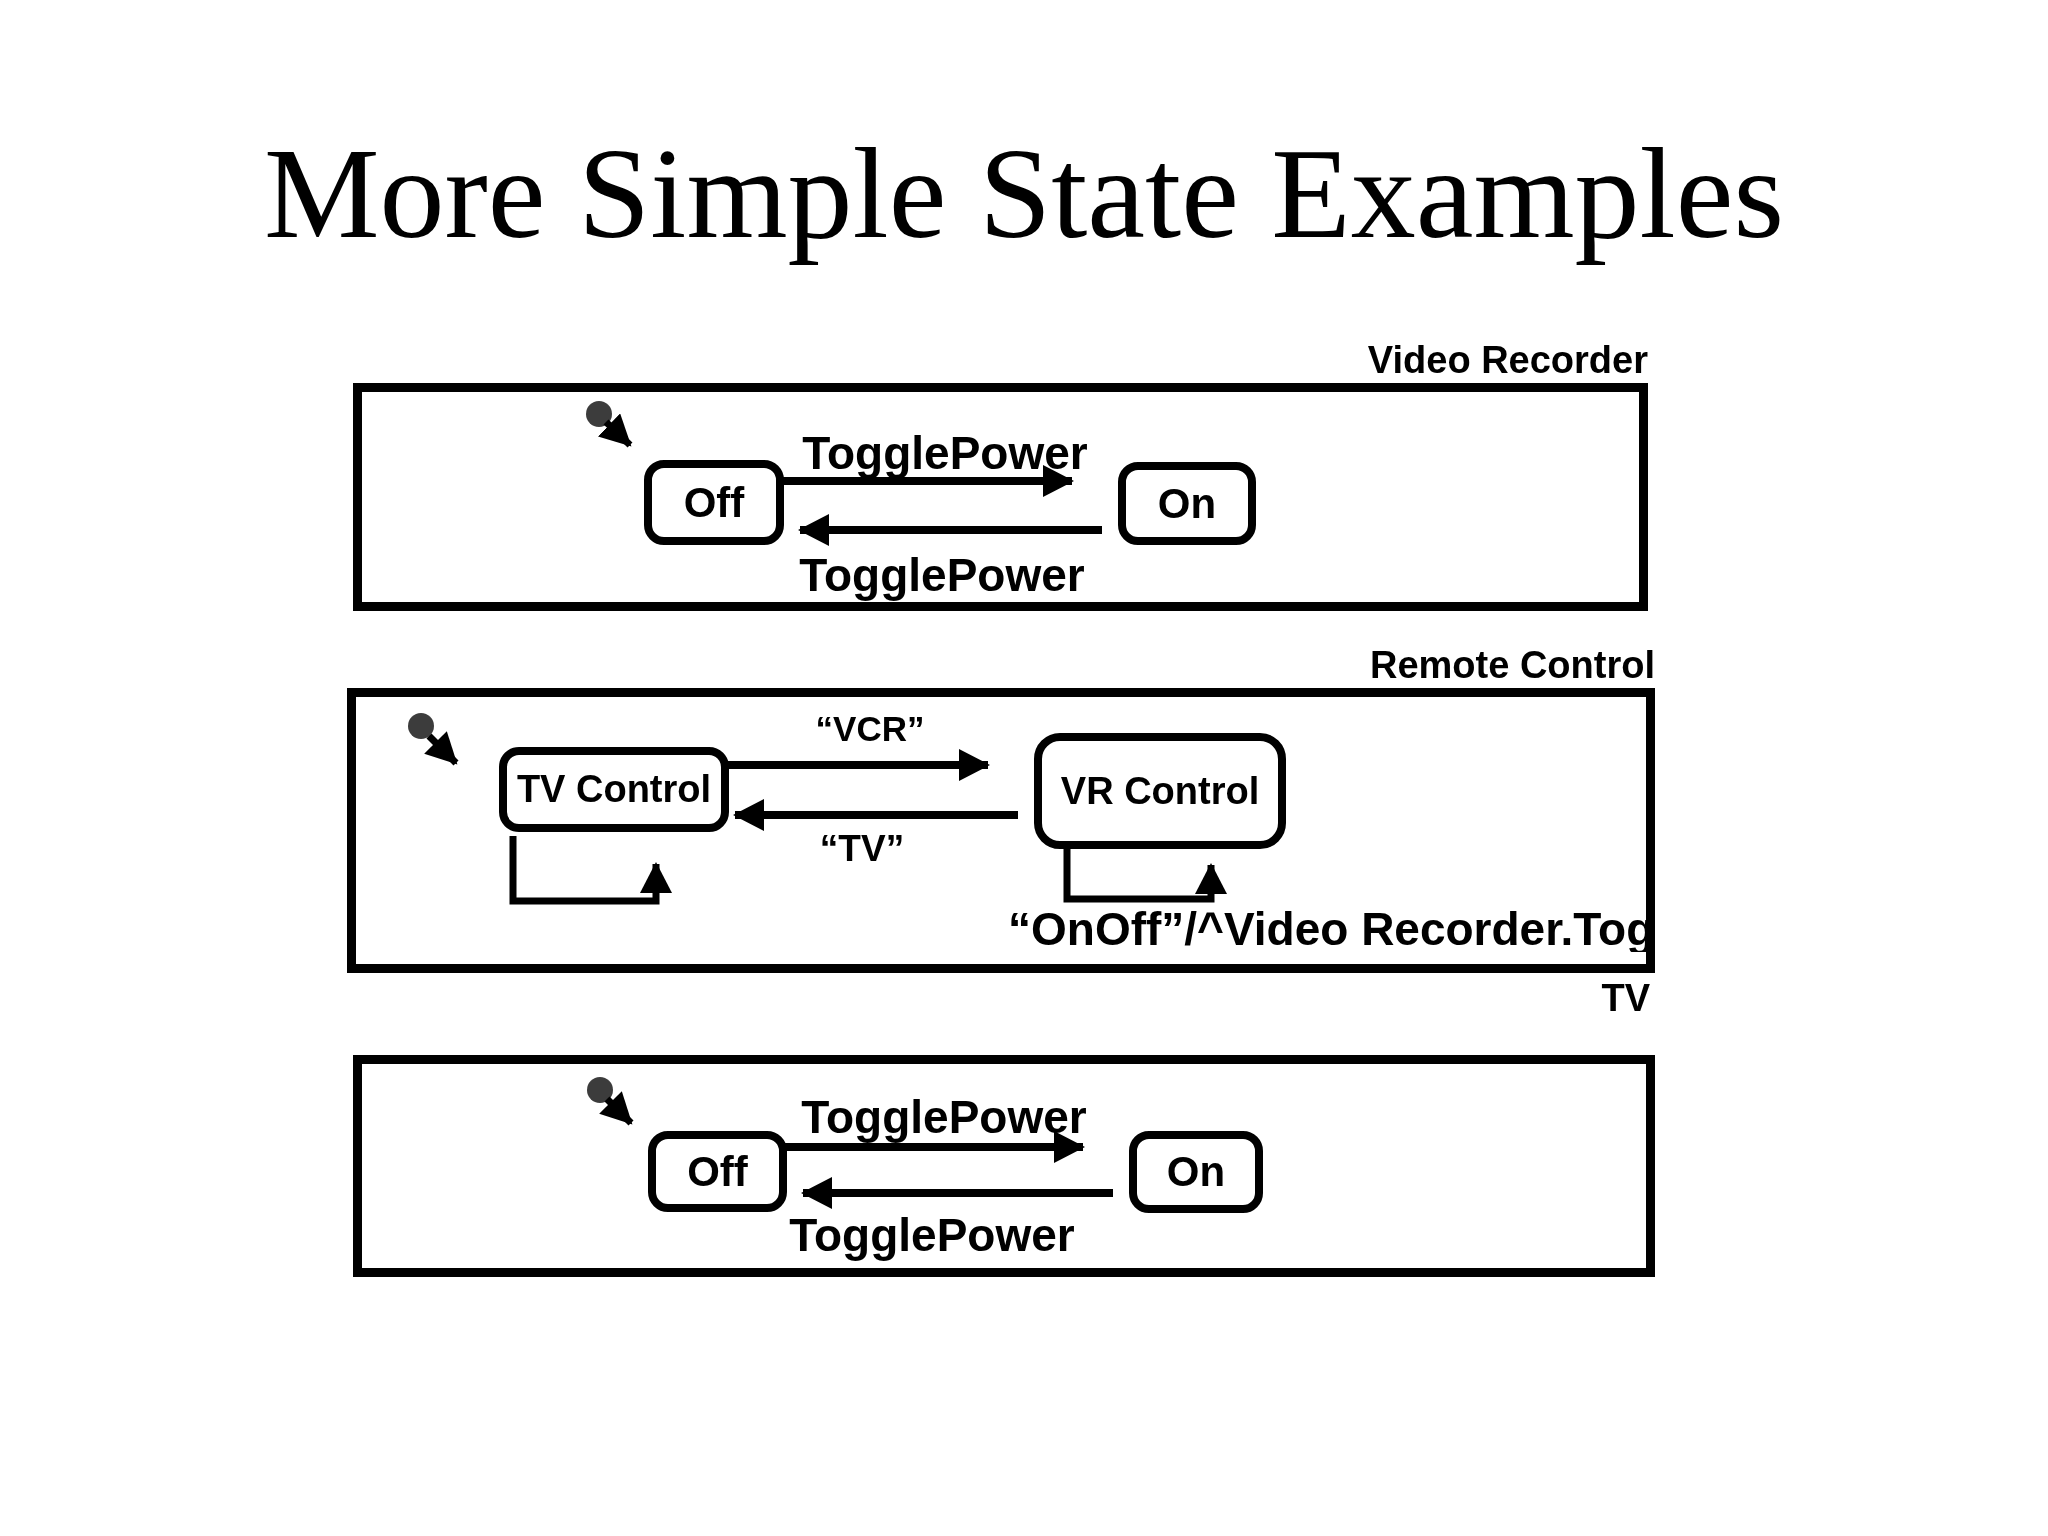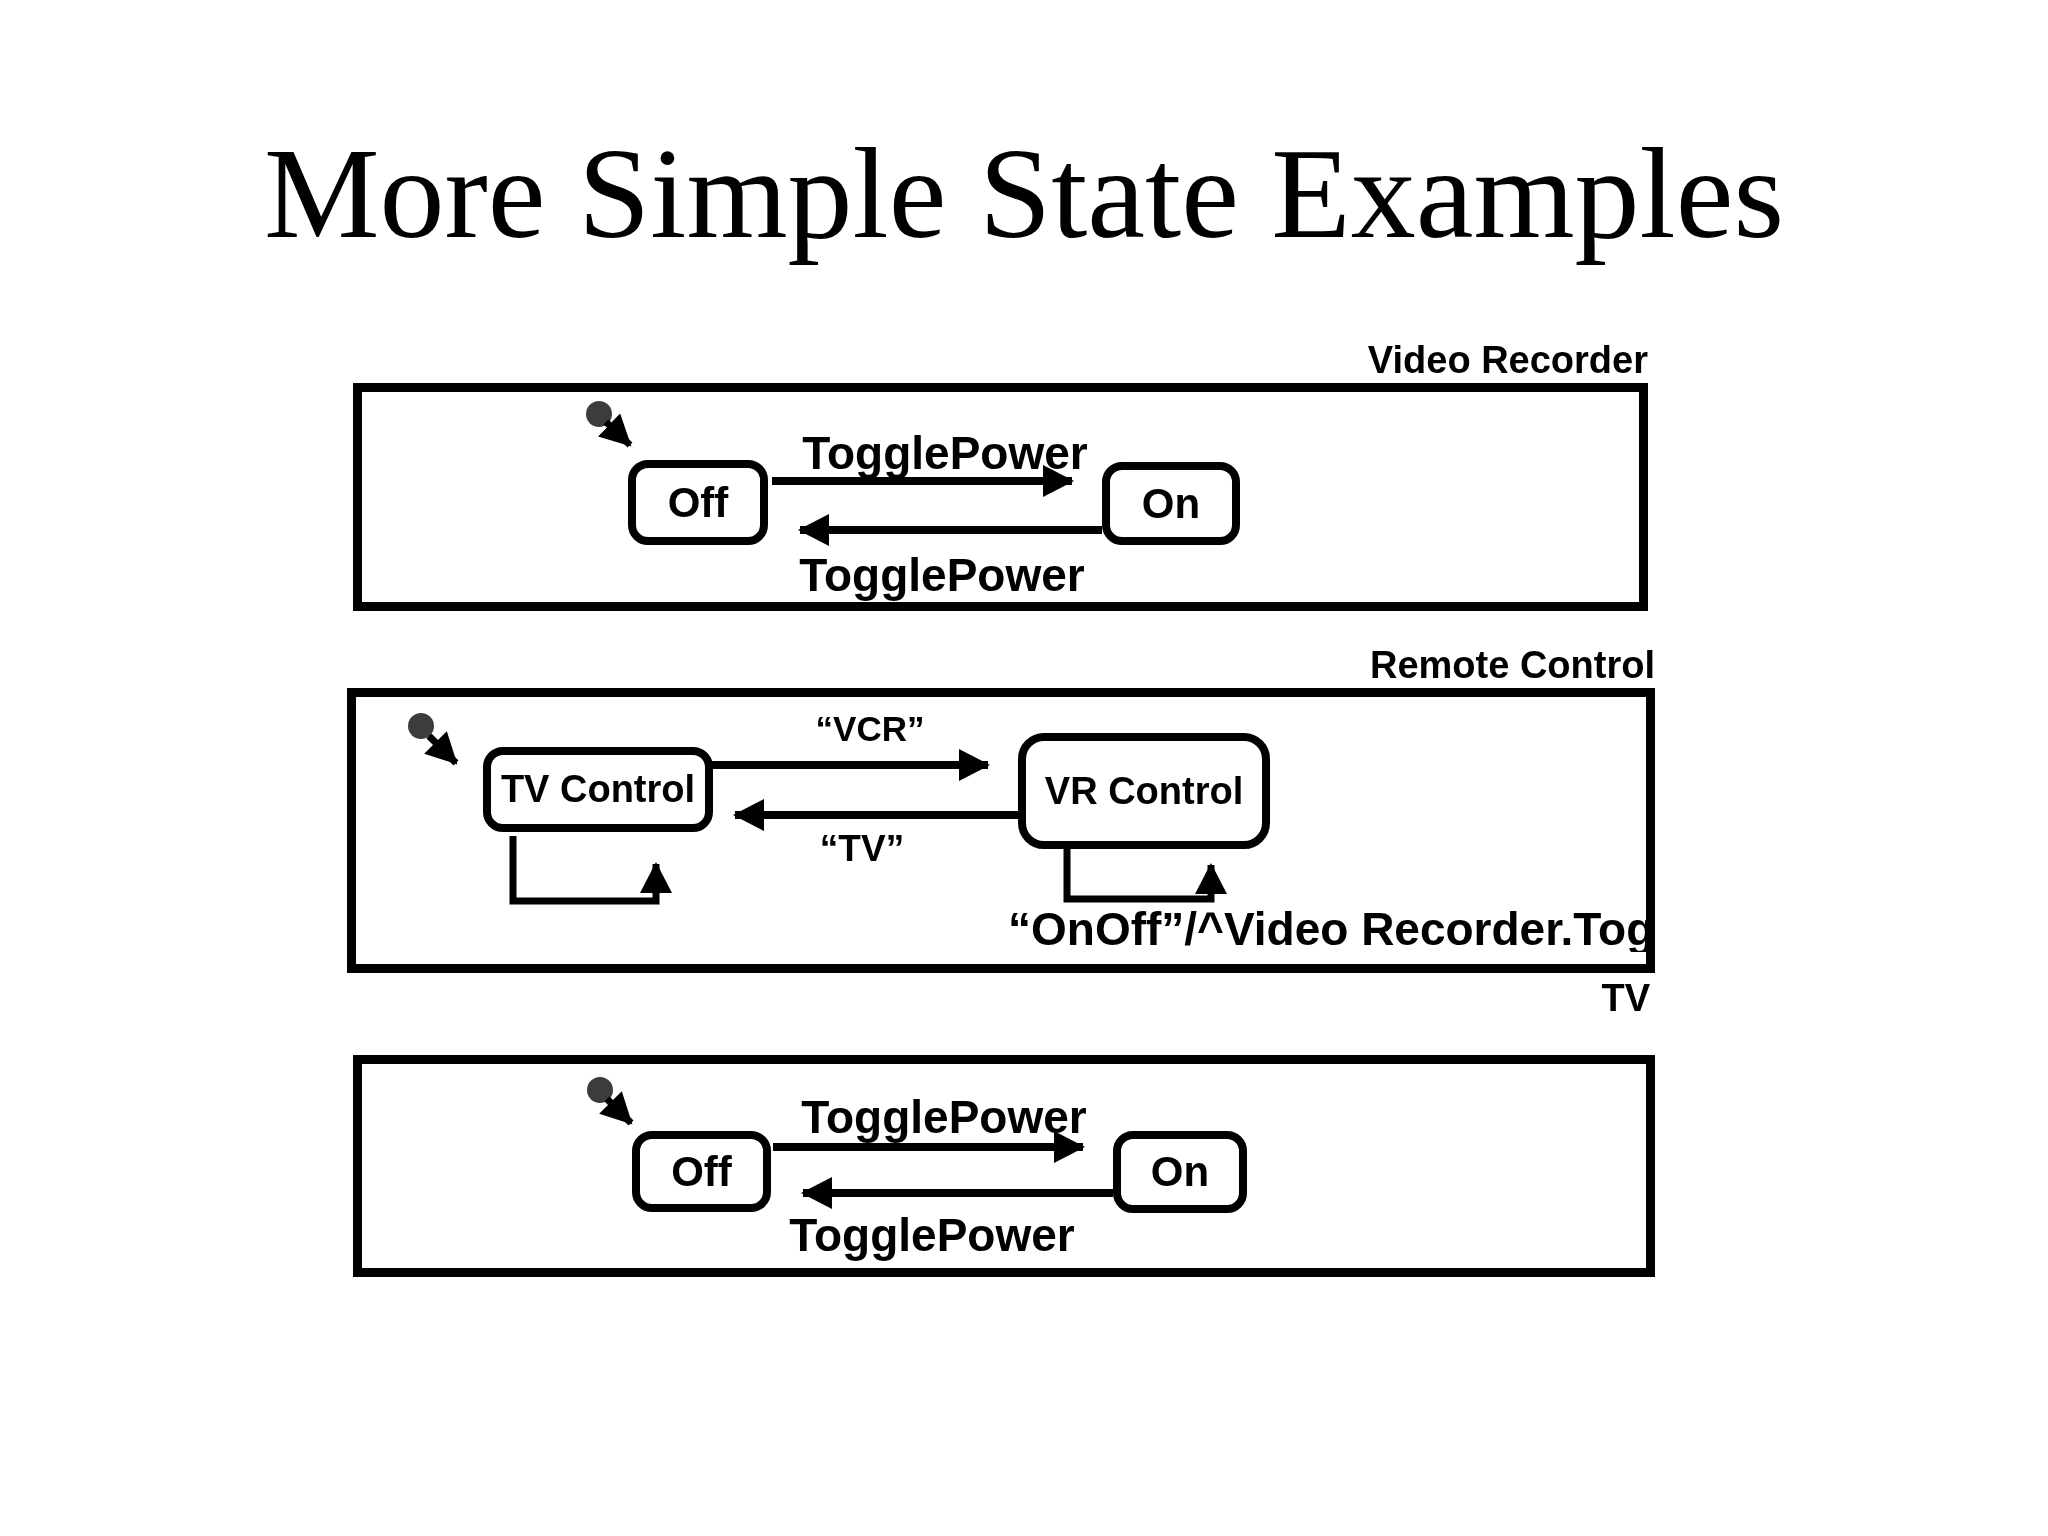--- a/index.html
+++ b/index.html
@@ -47,20 +47,21 @@
   .pl3{right:398px;top:979px;}
   .state{
     position:absolute;
     border:8px solid #000;
     border-radius:20px;
     background:#fff;
     box-sizing:border-box;
     display:flex;align-items:center;justify-content:center;
     font-weight:700;color:#000;
     white-space:nowrap;
+    margin-left:16px;
   }
   .s1off{left:628px;top:460px;width:140px;height:85px;font-size:42px;}
   .s1on {left:1102px;top:462px;width:138px;height:83px;font-size:42px;}
   .s2tv {left:483px;top:747px;width:230px;height:85px;font-size:38px;}
   .s2vr {left:1018px;top:733px;width:252px;height:116px;font-size:38px;border-radius:26px;}
   .s3off{left:632px;top:1131px;width:139px;height:81px;font-size:42px;}
   .s3on {left:1113px;top:1131px;width:134px;height:82px;font-size:42px;}
   .tlabel{
     position:absolute;
     font-weight:700;

